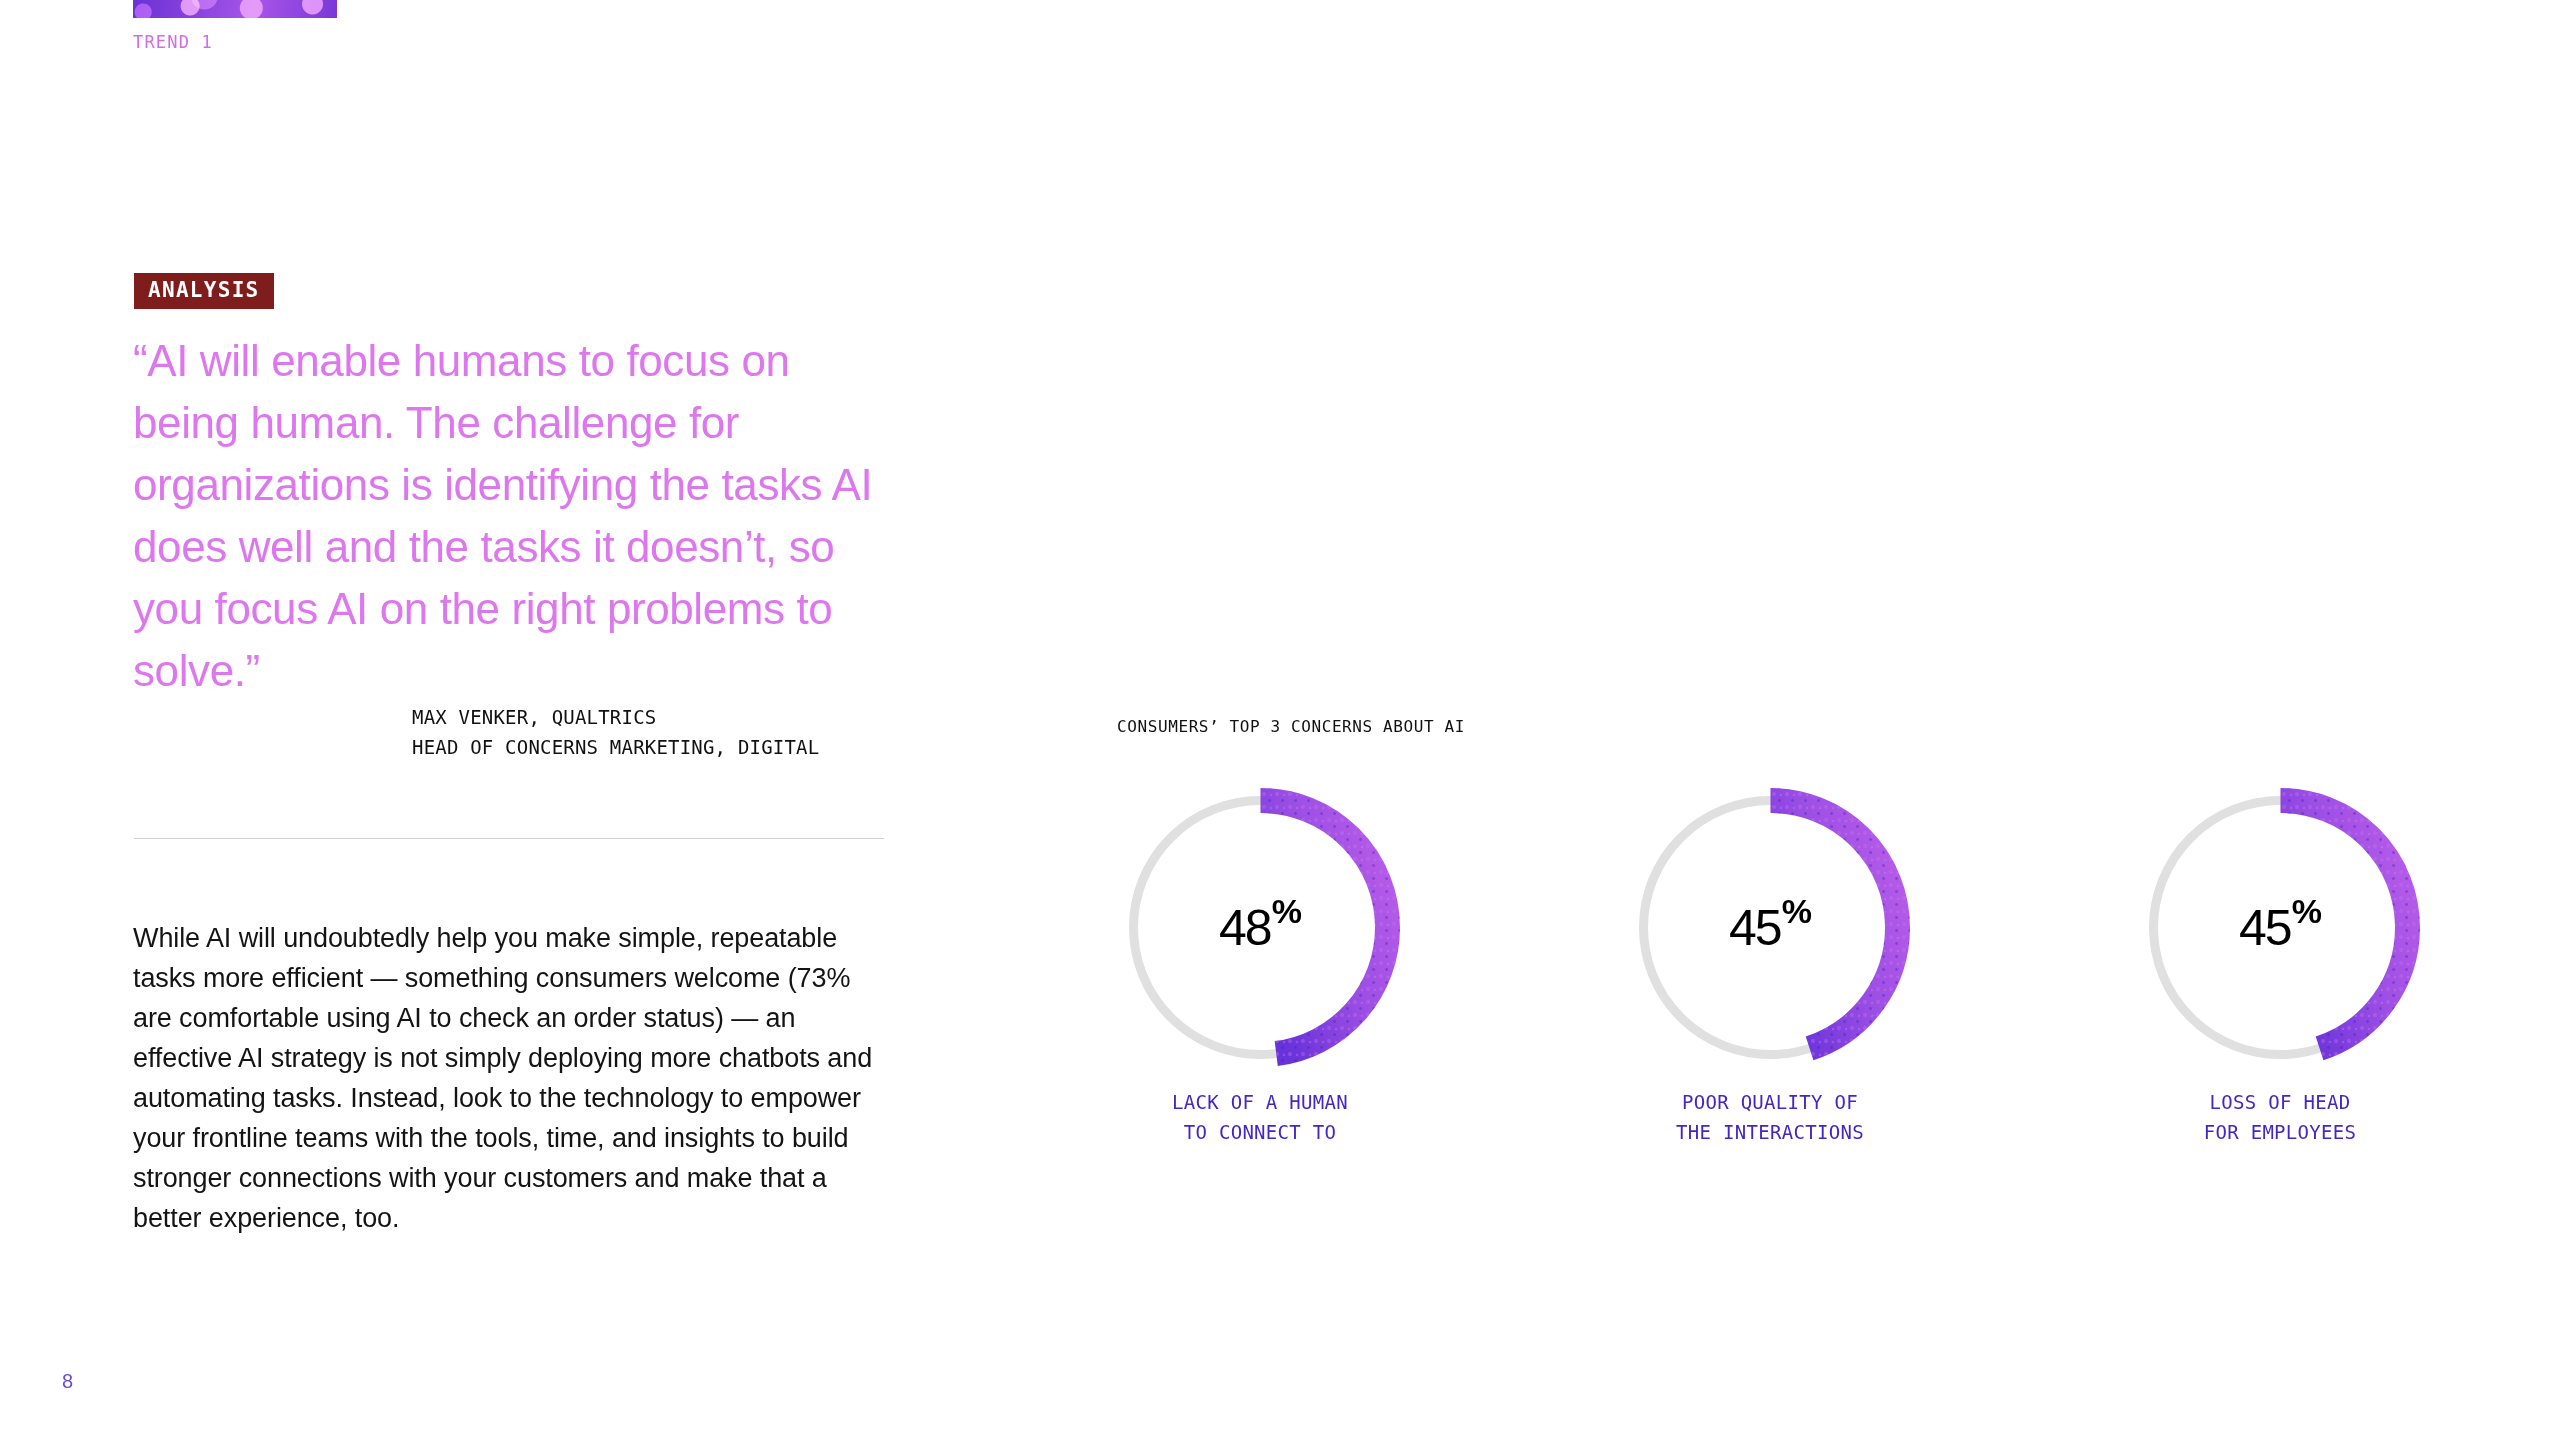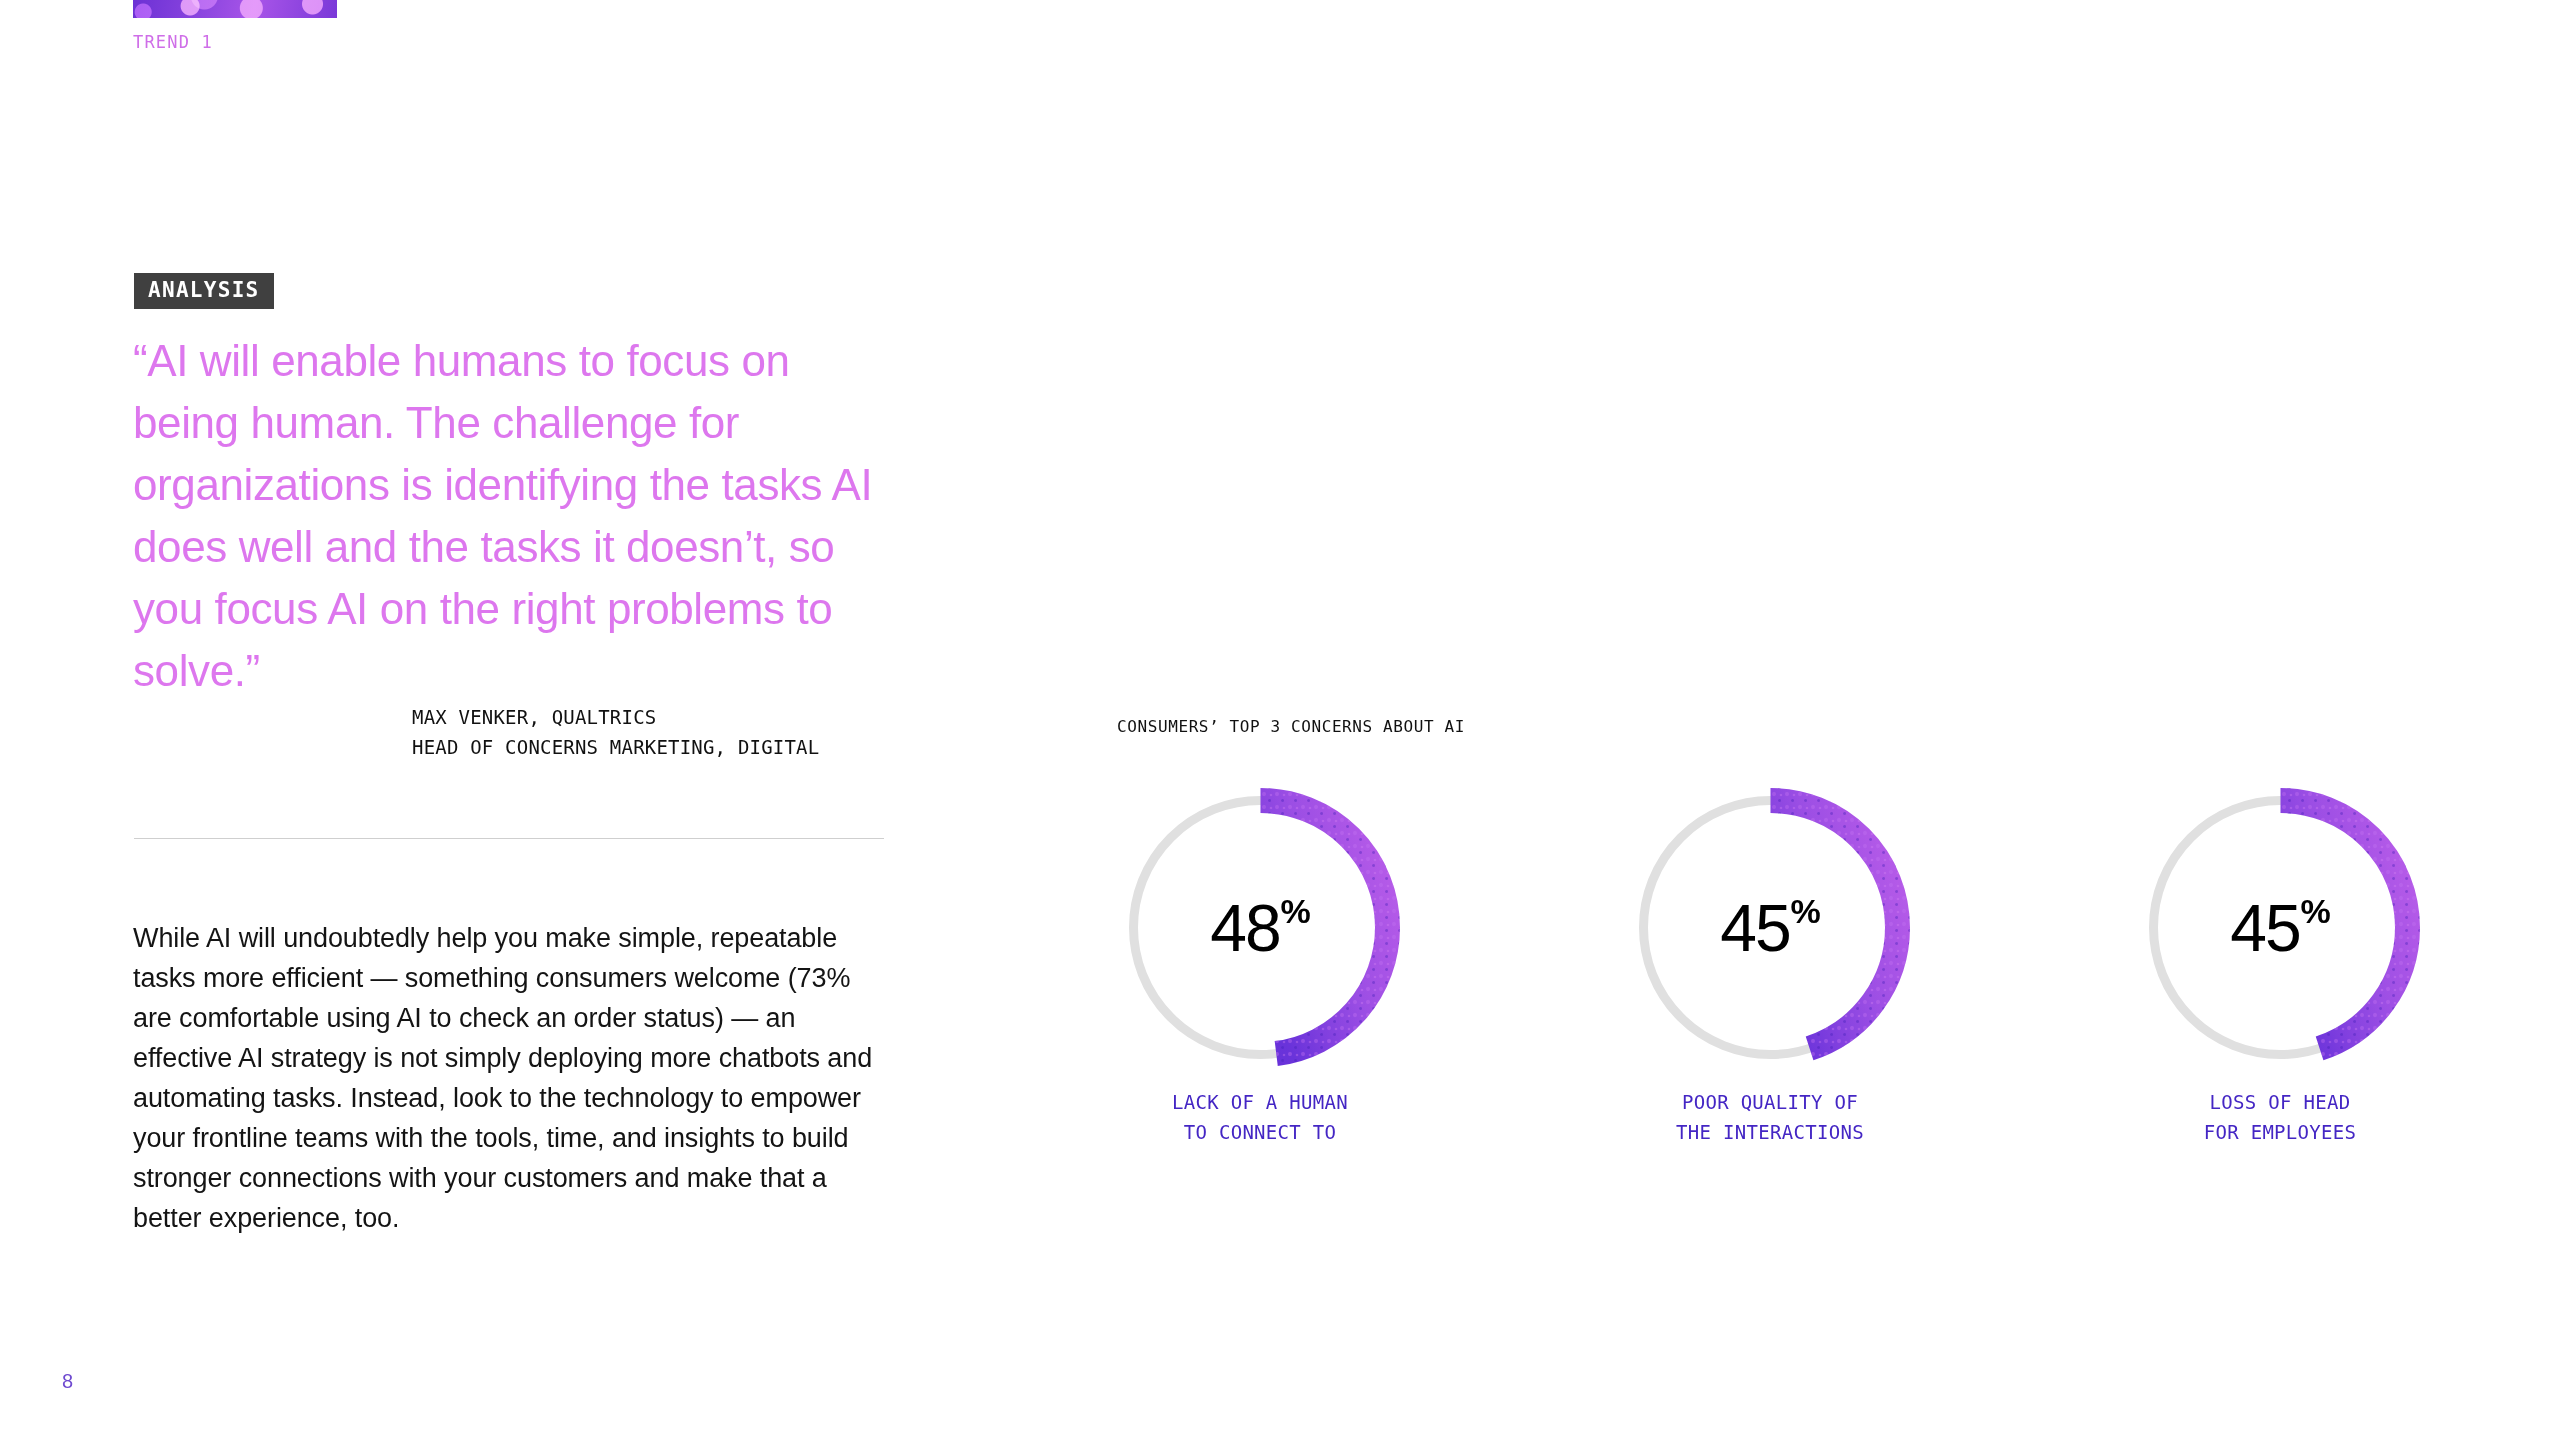--- a/index.html
+++ b/index.html
@@ -44,21 +44,21 @@
     font-size: 17px;
     letter-spacing: 1.2px;
     color: #cf6ee8;
   }
 
   
   #analysis-tag {
     position: absolute;
     left: 134px;
     top: 273px;
-    background: #404040;
+    background: #7f1d1d;
     color: #ffffff;
     font-family: "DejaVu Sans Mono", "Liberation Mono", monospace;
     font-size: 21px;
     font-weight: bold;
     letter-spacing: 1.3px;
     padding: 7px 14px 8px 14px;
     line-height: 1;
   }
 
   
@@ -141,21 +141,21 @@
   .donut-wrap svg { display: block; }
   .donut-center {
     position: absolute;
     left: 0; top: 0;
     width: 285px; height: 285px;
     display: flex;
     align-items: center;
     justify-content: center;
   }
   .donut-value {
-    font-size: 66px;
+    font-size: 50px;
     color: #000000;
     letter-spacing: -2px;
     line-height: 1;
     font-weight: 400;
   }
   .donut-unit {
     font-size: 34px;
     color: #000000;
     font-weight: 700;
     vertical-align: super;

